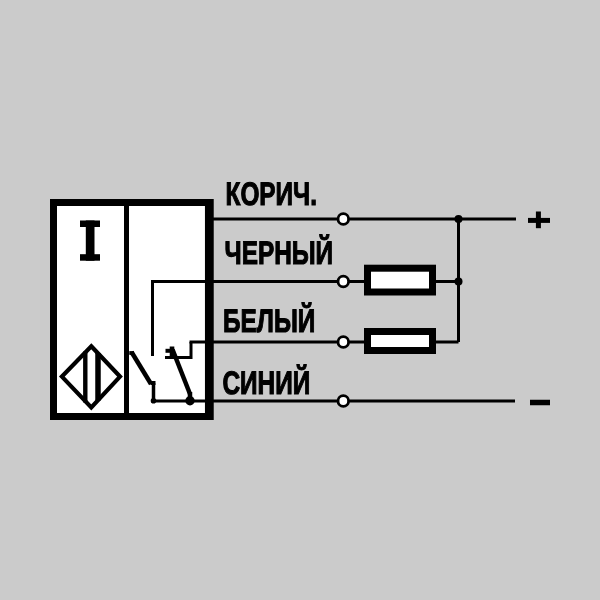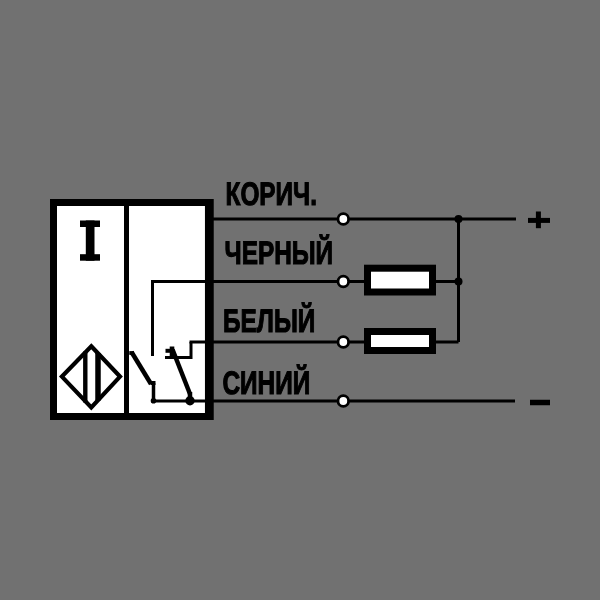--- a/index.html
+++ b/index.html
@@ -1,16 +1,16 @@
 <!DOCTYPE html>
 <html><head>
 <meta charset="utf-8">
 <style>
   html,body{margin:0;padding:0;background:#ffffff;}
-  #canvas{position:relative;width:600px;height:600px;background:#ec4899;overflow:hidden;filter:grayscale(1);}
+  #canvas{position:relative;width:600px;height:600px;background:#5eead4;overflow:hidden;filter:grayscale(1);}
   svg{position:absolute;left:0;top:0;}
   text{font-family:"Liberation Sans",sans-serif;font-weight:bold;fill:#000000;stroke:#000000;stroke-width:1.1;text-rendering:geometricPrecision;}
 </style>
 </head>
 <body>
 <div id="canvas">
 <svg width="600" height="600" viewBox="0 0 600 600">
 
   <rect x="53.5" y="202.5" width="156.5" height="214" fill="#ffffff" stroke="#000000" stroke-width="7"></rect>
 

